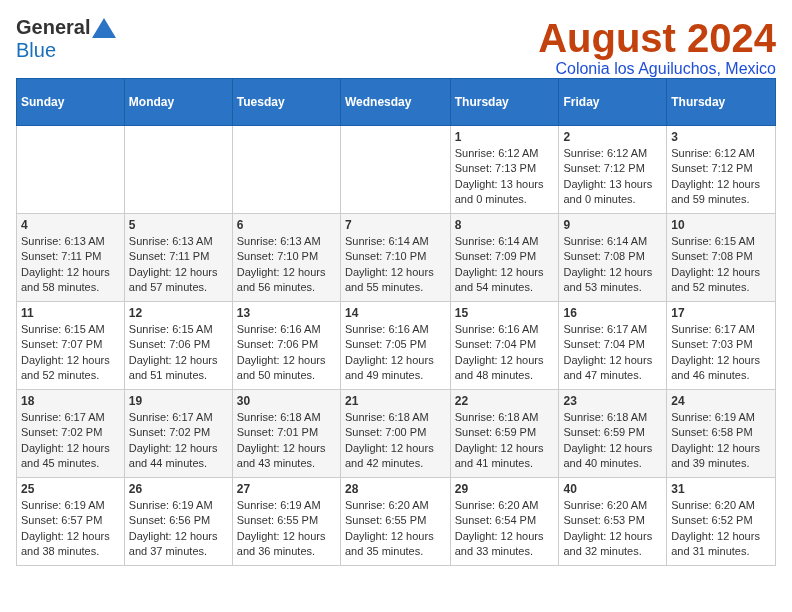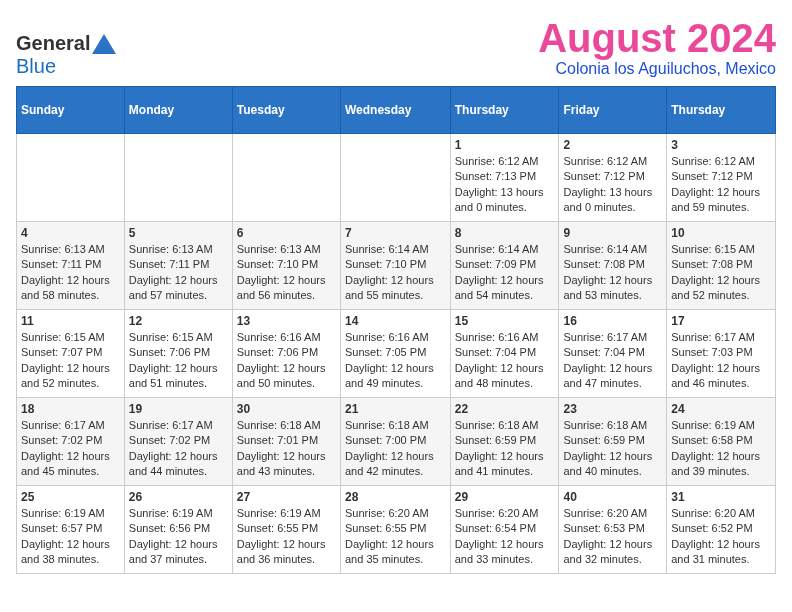--- a/index.html
+++ b/index.html
@@ -6,22 +6,21 @@
     body {
       font-family: Arial, sans-serif;
       background: #fff;
       width: 792px;
       min-height: 612px;
       padding: 16px;
     }
     .header-area {
       display: flex;
       justify-content: space-between;
-      align-items: flex-end;
-      margin-bottom: 8px;
+      align-items: flex-start;
     }
     .logo {
       display: flex;
       flex-direction: column;
       align-items: flex-start;
     }
     .logo-text {
       display: flex;
       align-items: center;
     }
@@ -39,21 +38,21 @@
       width: 24px;
       height: 20px;
       margin-left: 2px;
     }
     .title-area {
       text-align: right;
     }
     .month-title {
       font-size: 40px;
       font-weight: bold;
-      color: #ec4899;
+      color: #c2410c;
       line-height: 1.1;
     }
     .location-title {
       font-size: 16px;
       color: #1d4ed8;
     }
     table {
       width: 100%;
       border-collapse: collapse;
     }

